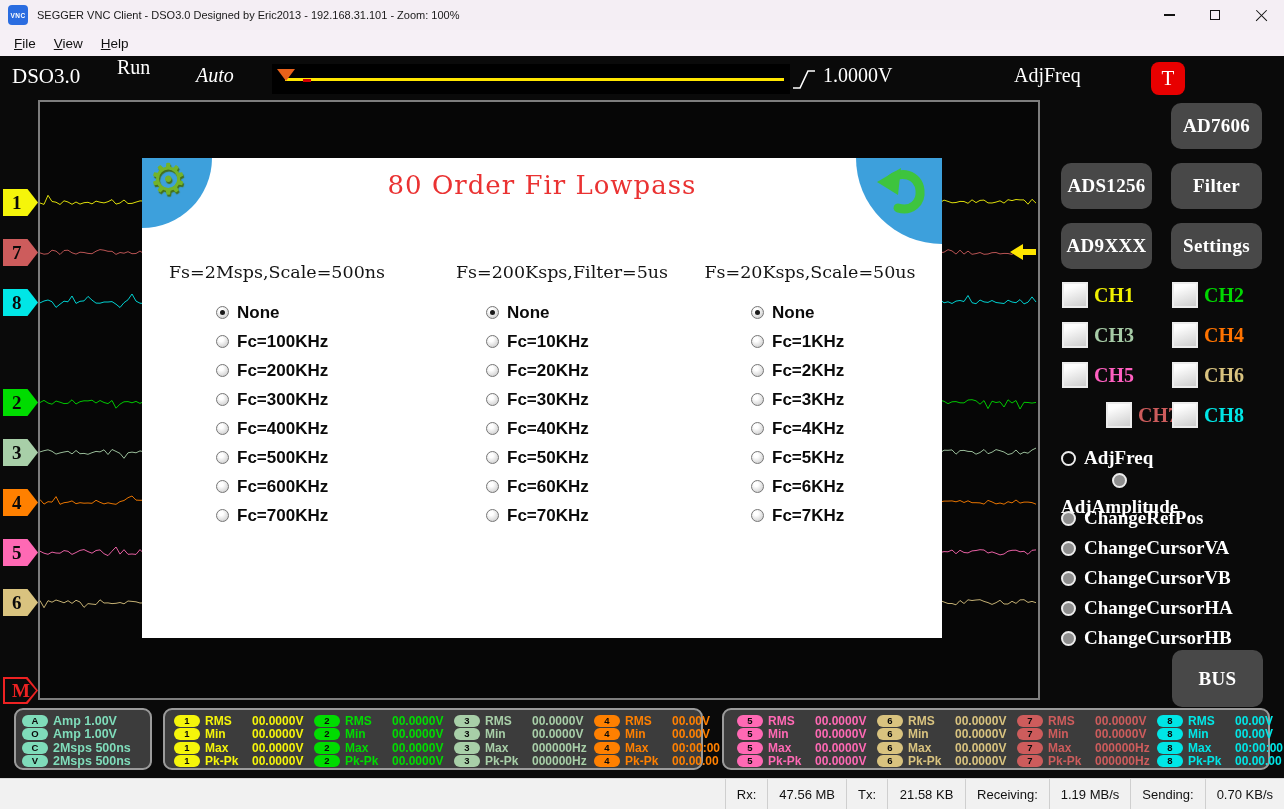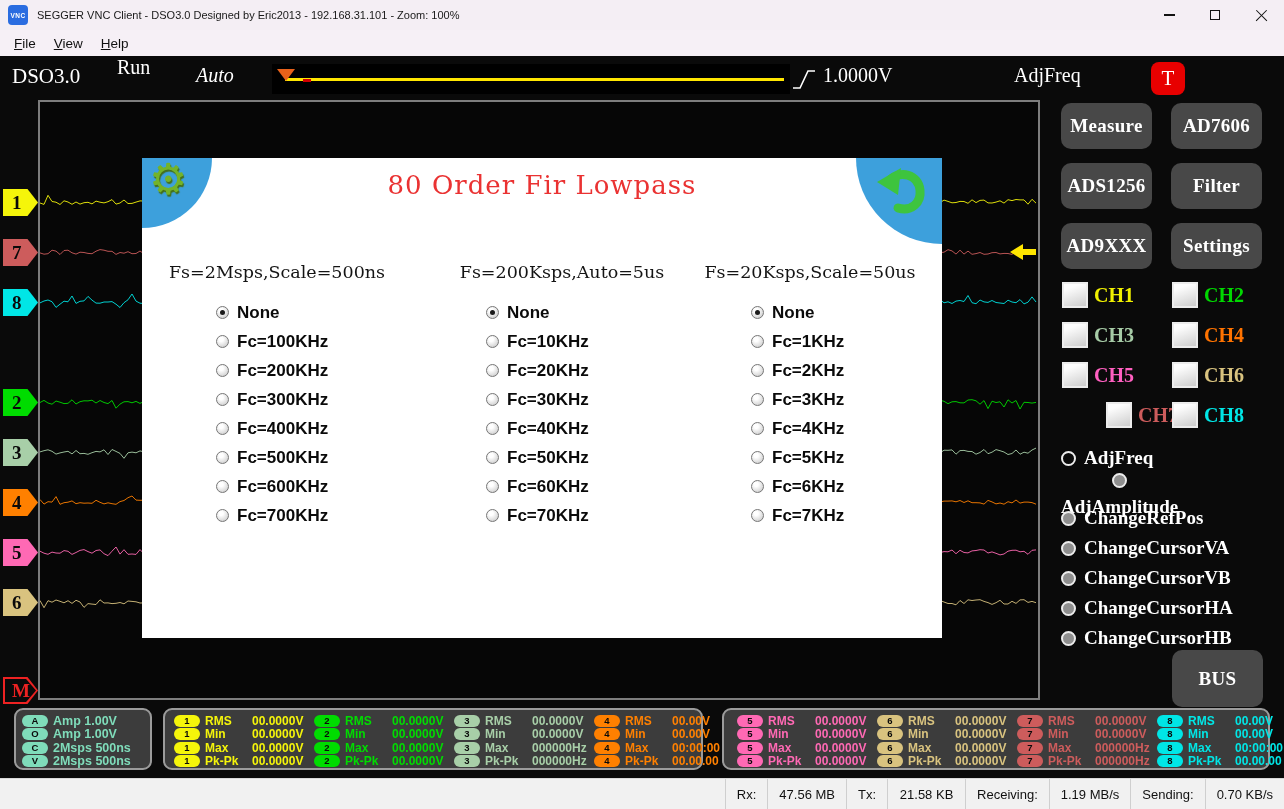--- a/index.html
+++ b/index.html
@@ -177,21 +177,21 @@
         </div>
         <div class="dlg-row">
           <span class="dlg-radio"></span>
           <span class="dlg-label">Fc=600KHz</span>
         </div>
         <div class="dlg-row">
           <span class="dlg-radio"></span>
           <span class="dlg-label">Fc=700KHz</span>
         </div>
       </div>
-      <div class="dlg-header" style="left: 420px;">Fs=200Ksps,Auto=5us</div>
+      <div class="dlg-header" style="left: 420px;">Fs=200Ksps,Filter=5us</div>
       <div class="dlg-options" style="left: 344px;">
         <div class="dlg-row">
           <span class="dlg-radio sel"></span>
           <span class="dlg-label">None</span>
         </div>
         <div class="dlg-row">
           <span class="dlg-radio"></span>
           <span class="dlg-label">Fc=10KHz</span>
         </div>
         <div class="dlg-row">
@@ -472,21 +472,20 @@
     <div class="marker" style="top: 389px; background: rgb(0, 220, 0);">2</div>
     <div class="marker" style="top: 439px; background: rgb(168, 207, 168);">3</div>
     <div class="marker" style="top: 489px; background: rgb(255, 128, 0);">4</div>
     <div class="marker" style="top: 539px; background: rgb(255, 105, 180);">5</div>
     <div class="marker" style="top: 589px; background: rgb(217, 195, 127);">6</div>
     <div class="marker" style="top: 677px; background: rgb(238, 34, 34);">
       <div class="m-inner">
         <span class="m-label" style="color: rgb(238, 34, 34);">M</span>
       </div>
     </div>
-    <div class="side-btn" style="left: 1061px; top: 103px;">Measure</div>
     <div class="side-btn" style="left: 1171px; top: 103px;">AD7606</div>
     <div class="side-btn" style="left: 1061px; top: 163px;">ADS1256</div>
     <div class="side-btn" style="left: 1171px; top: 163px;">Filter</div>
     <div class="side-btn" style="left: 1061px; top: 223px;">AD9XXX</div>
     <div class="side-btn" style="left: 1171px; top: 223px;">Settings</div>
     <div class="toggle" style="left: 1062px; top: 281px;">
       <span class="checkbox"></span>
       <span class="toggle-label" style="color: rgb(240, 240, 0);">CH1</span>
     </div>
     <div class="toggle" style="left: 1172px; top: 281px;">

